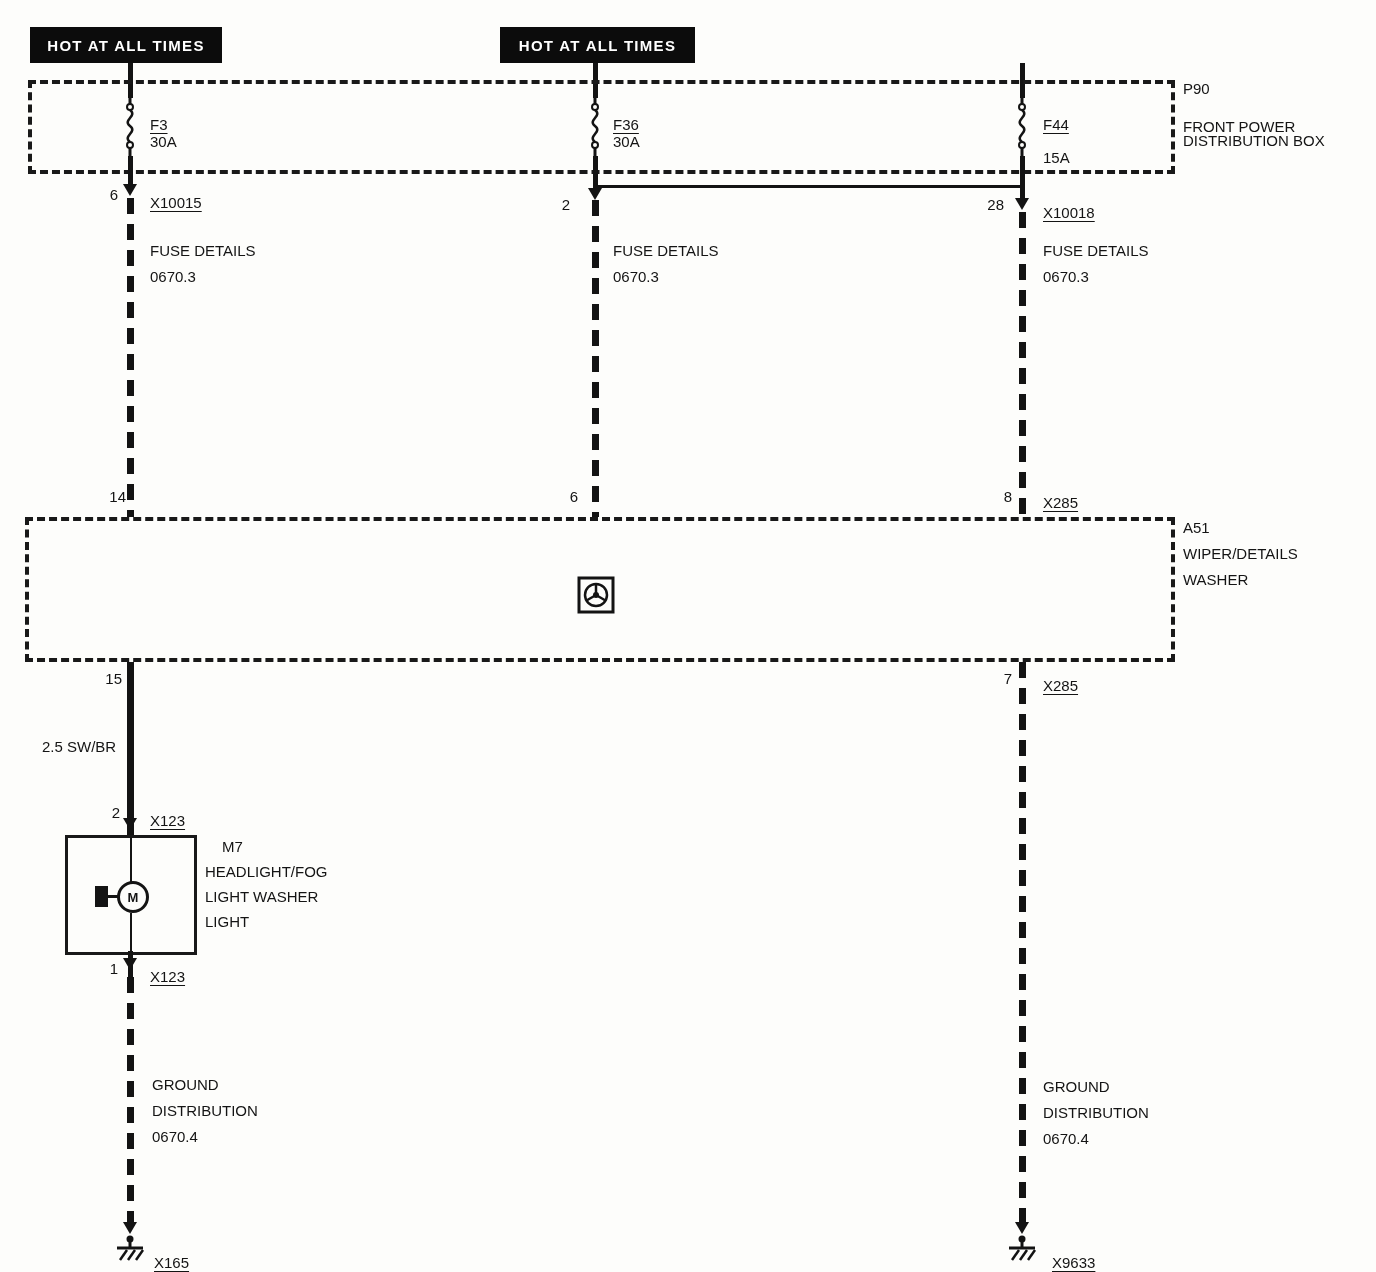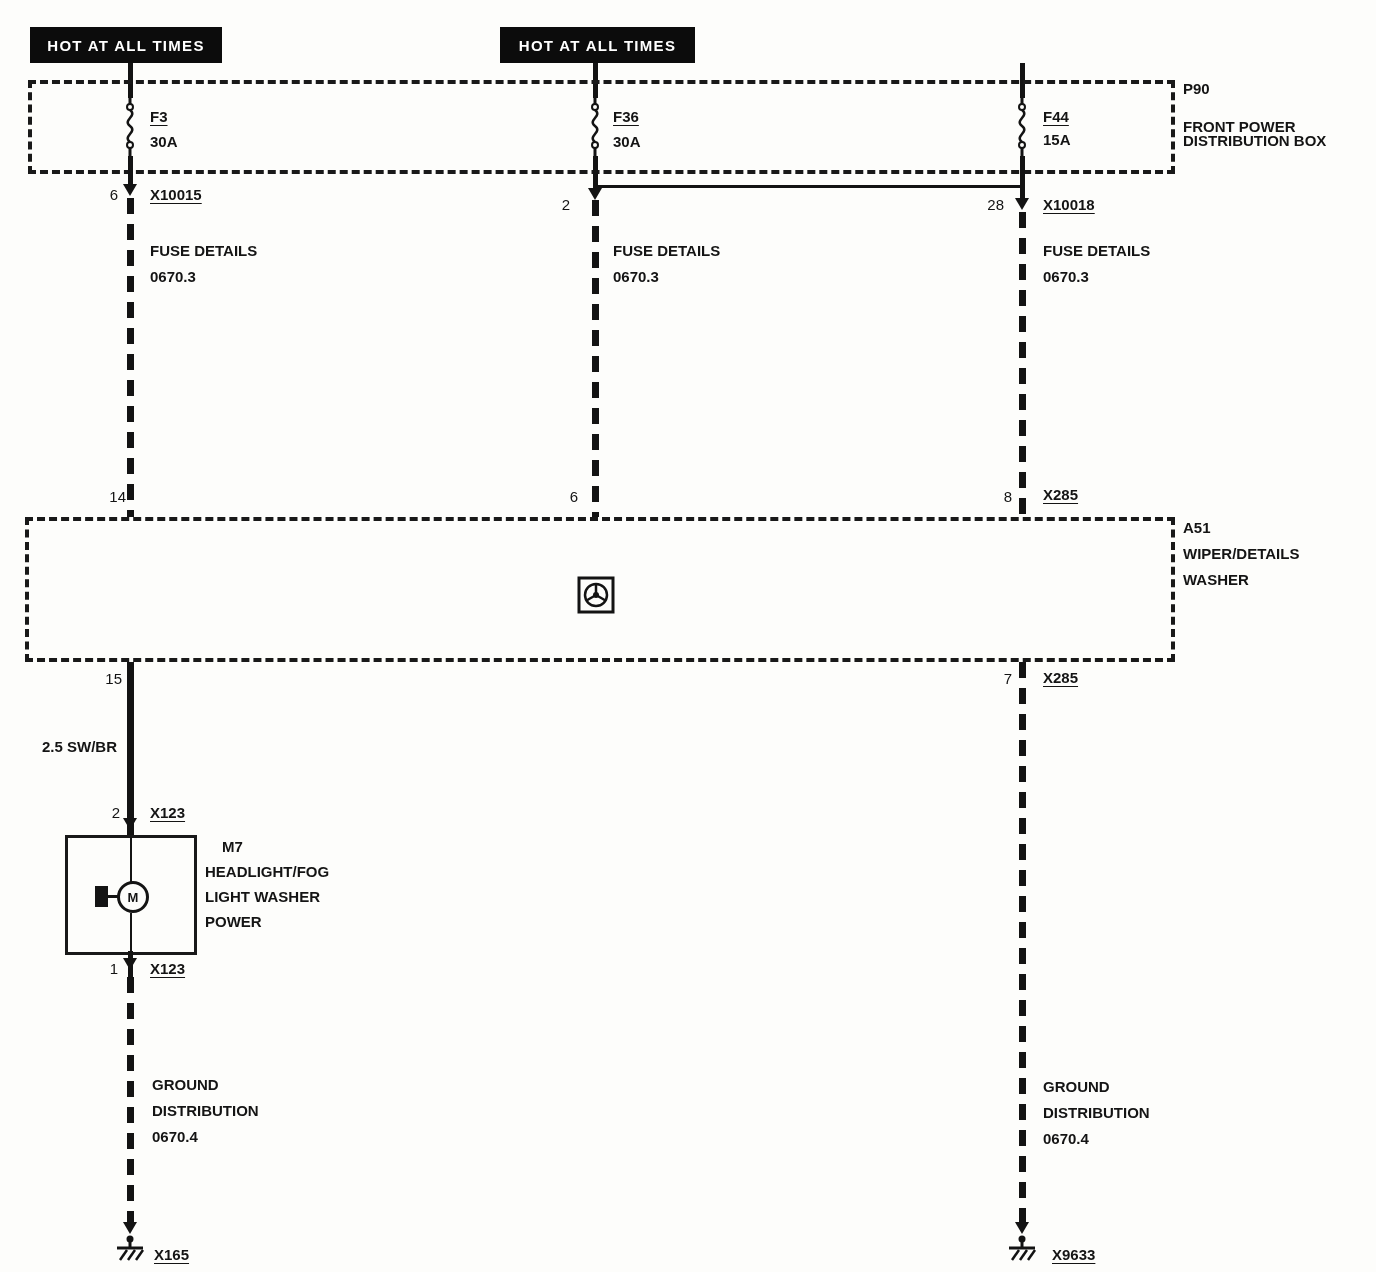--- a/index.html
+++ b/index.html
@@ -5,23 +5,23 @@
   html,body{margin:0;padding:0;background:#ffffff;}
   .stage{
     position:relative;width:1376px;height:1272px;background:#fdfdfb;
     font-family:"Liberation Sans",sans-serif;color:#141414;overflow:hidden;
   }
   .banner{
     position:absolute;background:#0c0c0c;color:#ffffff;font-weight:bold;
     font-size:15px;letter-spacing:1.3px;display:flex;align-items:center;justify-content:center;
     white-space:nowrap;
   }
-  .lbl{position:absolute;font-size:15px;white-space:nowrap;line-height:18px;font-weight:bold;}
+  .lbl{position:absolute;font-size:15px;white-space:nowrap;line-height:18px;}
   .pin{position:absolute;font-size:15px;width:26px;text-align:right;white-space:nowrap;}
-  .u{text-decoration:underline;text-underline-offset:3px;}
+  .u{text-decoration:underline;text-underline-offset:3px;margin-top:8px;}
   .wire-solid{position:absolute;width:5px;background:#131313;}
   .wire-heavy{position:absolute;width:7px;background:#131313;}
   .wire-dash{position:absolute;width:7px;background:repeating-linear-gradient(to bottom,#131313 0 16px,transparent 16px 26px);}
   .wire-h{position:absolute;height:2.5px;background:#131313;}
   .dbox{position:absolute;border:4px dashed #191919;}
   .sbox{position:absolute;border:3px solid #191919;}
   .arrow-down{position:absolute;width:0;height:0;border-left:7px solid transparent;border-right:7px solid transparent;border-top:12px solid #131313;}
   .motor-circle{
     position:absolute;width:26px;height:26px;border:3px solid #141414;border-radius:50%;
     display:flex;align-items:center;justify-content:center;font-size:13px;font-weight:bold;background:#fdfdfb;
@@ -67,21 +67,21 @@
     <path d="M12 16 C20 22 4 26 12 32 C20 38 4 42 12 48" fill="none" stroke="#131313" stroke-width="2.5"></path>
     <circle cx="12" cy="51" r="3" fill="none" stroke="#131313" stroke-width="2"></circle>
     <line x1="12" y1="54" x2="12" y2="64" stroke="#131313" stroke-width="3"></line>
   </svg>
 
   <div class="lbl u" style="left:150px;top:108px">F3</div>
   <div class="lbl" style="left:150px;top:133px">30A</div>
   <div class="lbl u" style="left:613px;top:108px">F36</div>
   <div class="lbl" style="left:613px;top:133px">30A</div>
   <div class="lbl u" style="left:1043px;top:108px">F44</div>
-  <div class="lbl" style="left:1043px;top:131px">15A</div>
+  <div class="lbl" style="left:1043px;top:149px">15A</div>
 
   <div class="wire-solid" style="left:128px;top:156px;height:30px"></div>
   <div class="wire-solid" style="left:593px;top:156px;height:32px"></div>
   <div class="wire-solid" style="left:1020px;top:156px;height:42px"></div>
 
   <div class="pin" style="left:92px;top:186px">6</div>
   <div class="arrow-down" style="left:123px;top:184px"></div>
   <div class="lbl u" style="left:150px;top:186px">X10015</div>
 
   <div class="wire-h" style="left:595px;top:185px;width:427px"></div>
@@ -136,21 +136,21 @@
   <div class="sbox" style="left:65px;top:835px;width:126px;height:114px"></div>
   <div class="thin-v" style="left:130px;top:838px;height:44px"></div>
   <div class="blk" style="left:95px;top:886px;width:13px;height:21px"></div>
   <div class="blk" style="left:108px;top:895px;width:12px;height:3px"></div>
   <div class="motor-circle" style="left:117px;top:881px">M</div>
   <div class="thin-v" style="left:130px;top:913px;height:39px"></div>
 
   <div class="lbl" style="left:222px;top:838px">M7</div>
   <div class="lbl" style="left:205px;top:863px">HEADLIGHT/FOG</div>
   <div class="lbl" style="left:205px;top:888px">LIGHT WASHER</div>
-  <div class="lbl" style="left:205px;top:913px">POWER</div>
+  <div class="lbl" style="left:205px;top:913px">LIGHT</div>
 
   <div class="wire-solid" style="left:128px;top:951px;height:26px"></div>
   <div class="pin" style="left:92px;top:960px">1</div>
   <div class="arrow-down" style="left:123px;top:958px"></div>
   <div class="lbl u" style="left:150px;top:960px">X123</div>
 
   <div class="wire-dash" style="left:127px;top:977px;height:250px"></div>
   <div class="wire-dash" style="left:1019px;top:662px;height:565px"></div>
 
   <div class="lbl" style="left:152px;top:1076px">GROUND</div>

